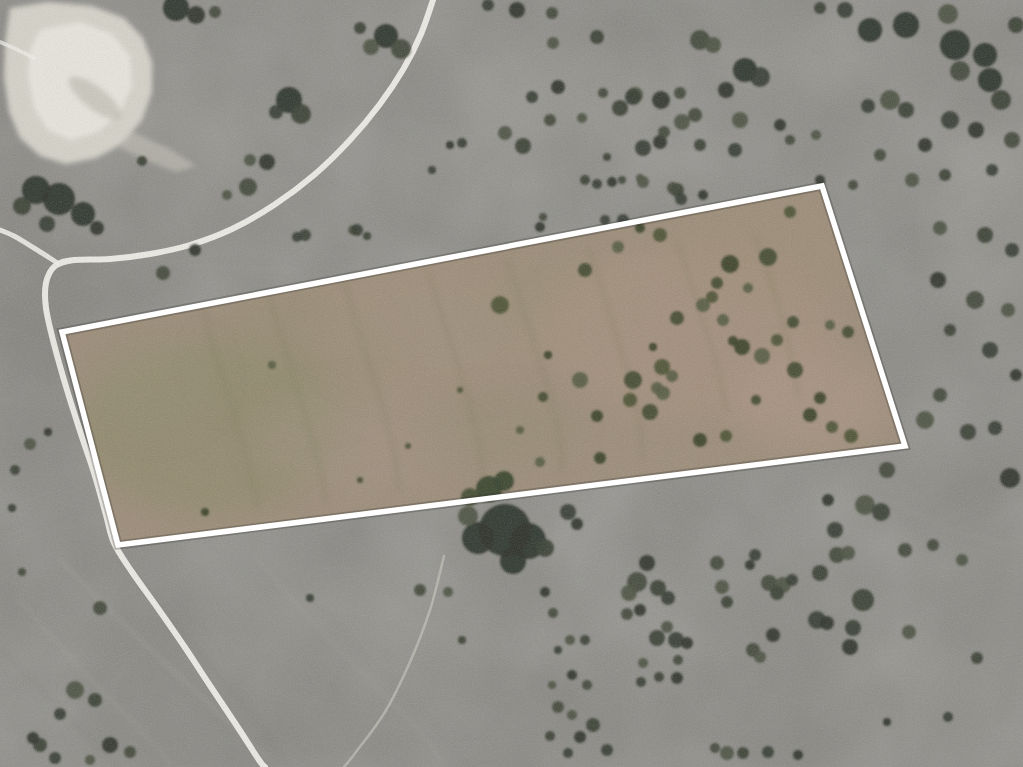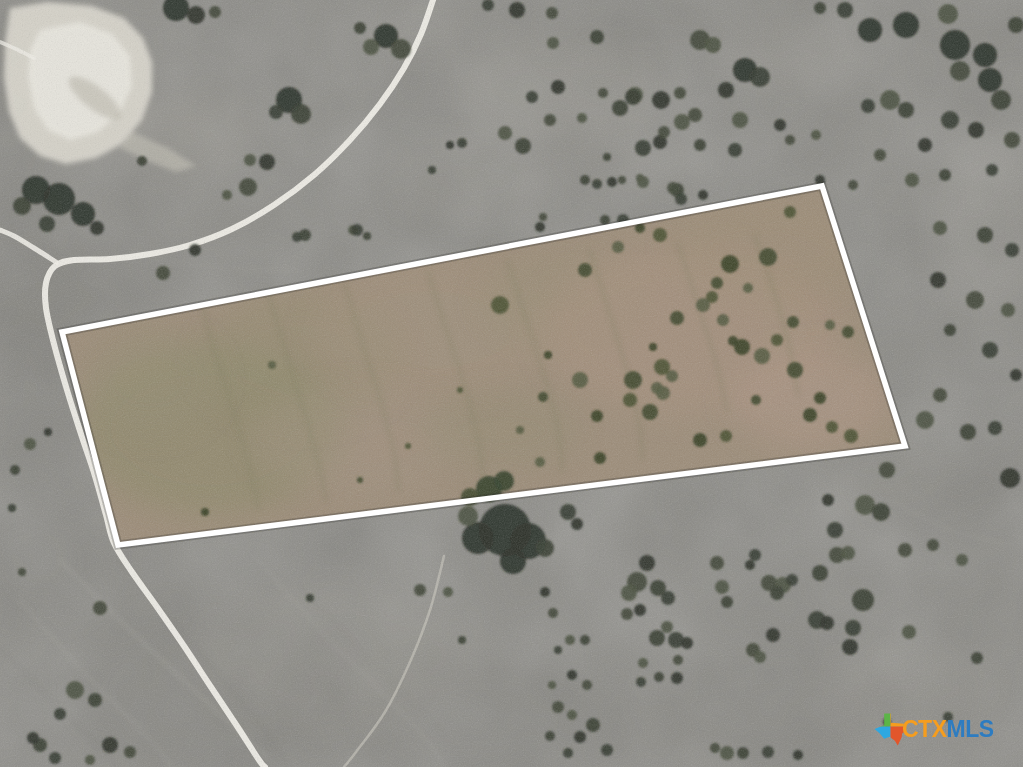--- a/index.html
+++ b/index.html
@@ -385,32 +385,13 @@
         <circle cx="540" cy="462" r="5" fill="#54593f" opacity="0.93"></circle>
         <circle cx="600" cy="458" r="6" fill="#374024" opacity="0.93"></circle>
       </g>
     <rect x="0" y="0" width="1023" height="767" filter="url(#grain)"></rect>
     <g id="gBoundary">
         <polygon points="62,332 822,186 905,446 118,545" fill="none" stroke="rgba(40,40,32,0.25)" stroke-width="9" filter="url(#soft3)"></polygon>
         <polygon points="62,332 822,186 905,446 118,545" fill="none" stroke="#ffffff" stroke-width="5.5" stroke-linejoin="miter"></polygon>
       </g>
   </svg>
 
-  <div class="logo">
-    <svg class="tx" id="texasIcon" viewBox="0 0 34 34">
-      <defs>
-        <clipPath id="txClip">
-          <path d="M10.5,0.5 L17.5,0.5 L17.5,10 L31,11 L30,14 L33.2,17.5 L29,21 L28.5,25 L24.5,33.5 L21.5,28.5 L16,24.5 L10.5,26.5 L5.5,20.5 L0.5,16.5 L7,14 L10.5,12.5 Z"></path>
-        </clipPath>
-      </defs>
-      <g clip-path="url(#txClip)">
-        <rect x="0" y="0" width="17" height="14" fill="#5cb548"></rect>
-        <rect x="17" y="0" width="17" height="14" fill="#f59d1e"></rect>
-        <rect x="0" y="14" width="17" height="20" fill="#2fa8e1"></rect>
-        <rect x="17" y="14" width="17" height="20" fill="#e2562b"></rect>
-      </g>
-    </svg>
-    <div class="wordmark">
-      <span style="color: rgb(245, 157, 30);">CTX</span>
-      <span style="color: rgb(45, 124, 193);">MLS</span>
-    </div>
-  </div>
 </div>
 
 </body></html>

